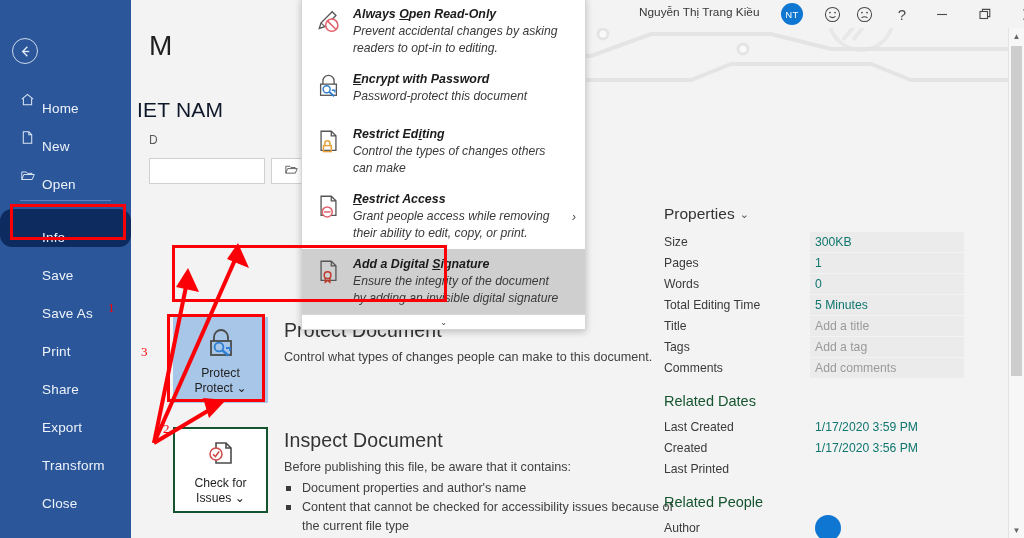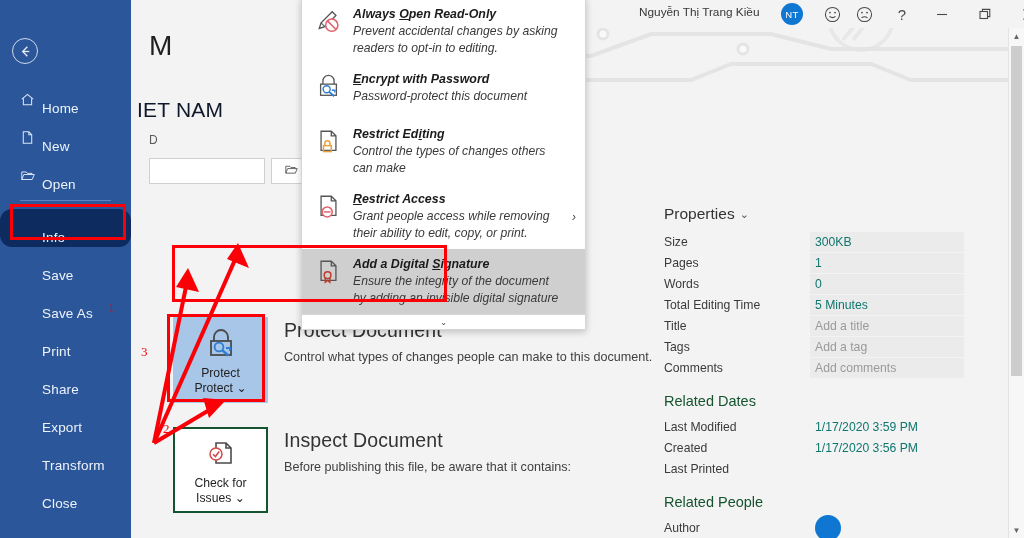--- a/index.html
+++ b/index.html
@@ -345,20 +345,24 @@
         </span>
         <span class="blabel">
           <span>Check for</span><br>
           <span>Issues</span>
           <span>⌄</span>
         </span>
       </div>
       <div class="sec-body">
         <div class="sec-title">Inspect Document</div>
         <div class="sec-desc">Before publishing this file, be aware that it contains:</div>
+        <ul class="sec-ul">
+          <li>Document properties and author's name</li>
+          <li style="width:410px">Content that cannot be checked for accessibility issues because of the current file type</li>
+        </ul>
       </div>
     </div>
 
     <div class="props">
       <div class="props-head">
         <span>Properties</span>
         <span style="font-size:11px;color:#555">⌄</span>
       </div>
 
       <div class="prop-row">
@@ -385,21 +389,21 @@
         <div class="prop-key">Tags</div>
         <div class="prop-val placeholder">Add a tag</div>
       </div>
       <div class="prop-row">
         <div class="prop-key">Comments</div>
         <div class="prop-val placeholder">Add comments</div>
       </div>
 
       <div class="props-sub">Related Dates</div>
       <div class="prop-row">
-        <div class="prop-key">Last Modified</div>
+        <div class="prop-key">Last Created</div>
         <div class="prop-val plain">1/17/2020 3:59 PM</div>
       </div>
       <div class="prop-row">
         <div class="prop-key">Created</div>
         <div class="prop-val plain">1/17/2020 3:56 PM</div>
       </div>
       <div class="prop-row">
         <div class="prop-key">Last Printed</div>
         <div class="prop-val plain"></div>
       </div>

